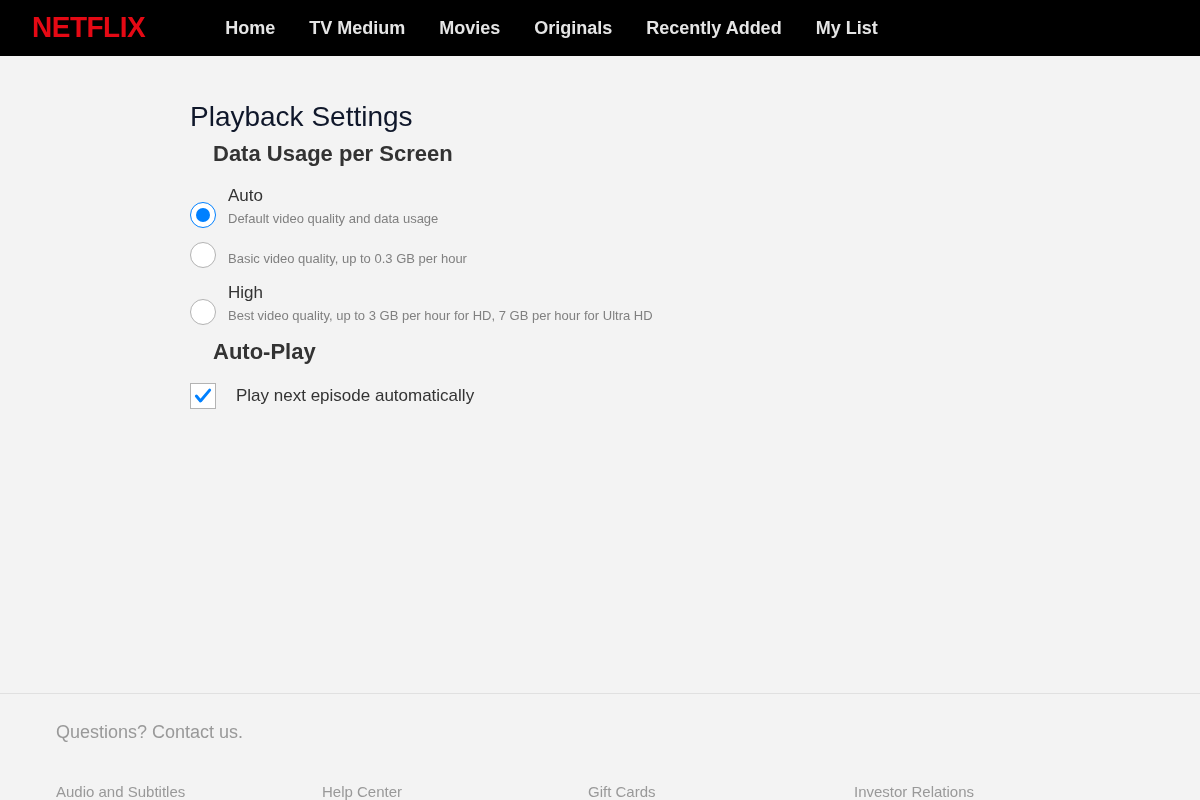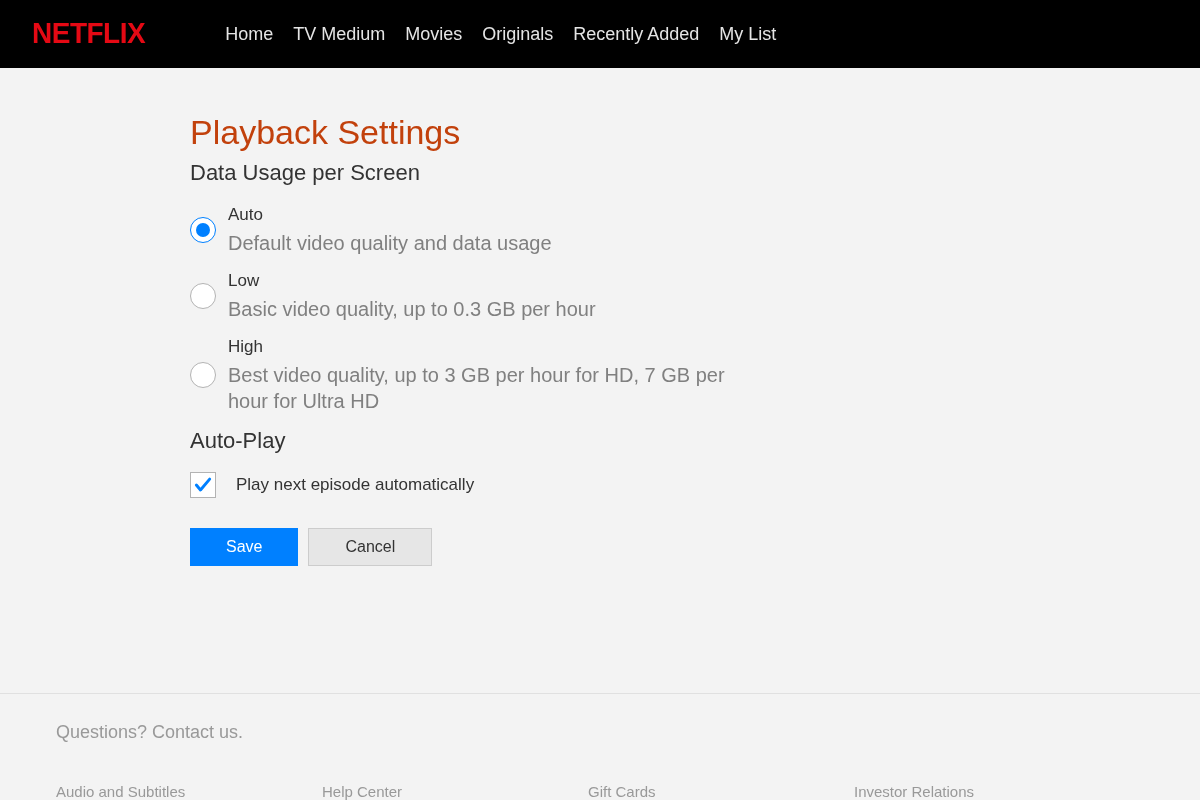--- a/index.html
+++ b/index.html
@@ -5,65 +5,67 @@
     * { margin: 0; padding: 0; box-sizing: border-box; }
     body {
       font-family: -apple-system, BlinkMacSystemFont, "Segoe UI", Helvetica, Arial, sans-serif;
       background: #f3f3f3;
       width: 1200px;
       height: 800px;
       overflow: hidden;
     }
     .topbar {
       background: #000;
-      height: 68px;
+      height: 56px;
       display: flex;
       align-items: center;
       padding: 0 32px;
     }
     .logo {
       color: #e50914;
       font-weight: 800;
       font-size: 28px;
       letter-spacing: -0.5px;
       font-stretch: condensed;
       transform: scaleY(1.05);
       margin-right: 80px;
     }
     .nav {
       display: flex;
-      gap: 20px;
+      gap: 34px;
+      font-weight: bold;
     }
     .nav-item {
       color: #e5e5e5;
       font-size: 18px;
       cursor: pointer;
     }
     .content {
       padding: 45px 0 0 190px;
       max-width: 760px;
     }
     h1 {
-      font-size: 34px;
+      font-size: 28px;
       font-weight: 400;
-      color: #c2410c;
+      color: #0f172a;
     }
     h2 {
       font-size: 22px;
-      font-weight: 400;
+      font-weight: 700;
       color: #333;
       margin-bottom: 18px;
       margin-top: 8px;
+      margin-left: 23px;
     }
     .radio-group {
       margin-bottom: 10px;
     }
     .radio-row {
       display: flex;
-      align-items: center;
+      align-items: flex-end;
       margin-bottom: 14px;
       cursor: pointer;
     }
     .radio-outer {
       width: 26px;
       height: 26px;
       border-radius: 50%;
       border: 1px solid #b3b3b3;
       background: #fff;
       display: flex;
@@ -86,21 +88,21 @@
       display: flex;
       flex-direction: column;
     }
     .radio-label {
       font-size: 17px;
       color: #333;
       line-height: 1.3;
       margin-bottom: 4px;
     }
     .radio-desc {
-      font-size: 20px;
+      font-size: 13px;
       color: #808080;
       line-height: 1.3;
     }
     .checkbox-row {
       display: flex;
       align-items: center;
       margin-top: 8px;
       margin-bottom: 30px;
       cursor: pointer;
       gap: 8px;
@@ -198,21 +200,20 @@
       </div>
       <div class="radio-text">
         <div class="radio-label">Auto</div>
         <div class="radio-desc">Default video quality and data usage</div>
       </div>
     </div>
 
     <div class="radio-row">
       <div class="radio-outer"></div>
       <div class="radio-text">
-        <div class="radio-label">Low</div>
         <div class="radio-desc">Basic video quality, up to 0.3 GB per hour</div>
       </div>
     </div>
 
 
     <div class="radio-row">
       <div class="radio-outer"></div>
       <div class="radio-text">
         <div class="radio-label">High</div>
         <div class="radio-desc">Best video quality, up to 3 GB per hour for HD, 7 GB per hour for Ultra HD</div>
@@ -225,24 +226,20 @@
 
   <div class="checkbox-row">
     <div class="checkbox-box">
       <svg viewBox="0 0 24 24">
         <path d="M4 12 L9 18 L20 5" stroke="#0080ff" stroke-width="3.5" fill="none" stroke-linecap="round" stroke-linejoin="round"></path>
       </svg>
     </div>
     <div class="checkbox-label">Play next episode automatically</div>
   </div>
 
-  <div class="button-row">
-    <button class="btn btn-primary">Save</button>
-    <button class="btn btn-secondary">Cancel</button>
-  </div>
 </div>
 
 <div class="footer">
   <div class="footer-top">Questions? Contact us.</div>
   <div class="footer-links">
     <div class="footer-link">Audio and Subtitles</div>
     <div class="footer-link">Help Center</div>
     <div class="footer-link">Gift Cards</div>
     <div class="footer-link">Investor Relations</div>
   </div>

